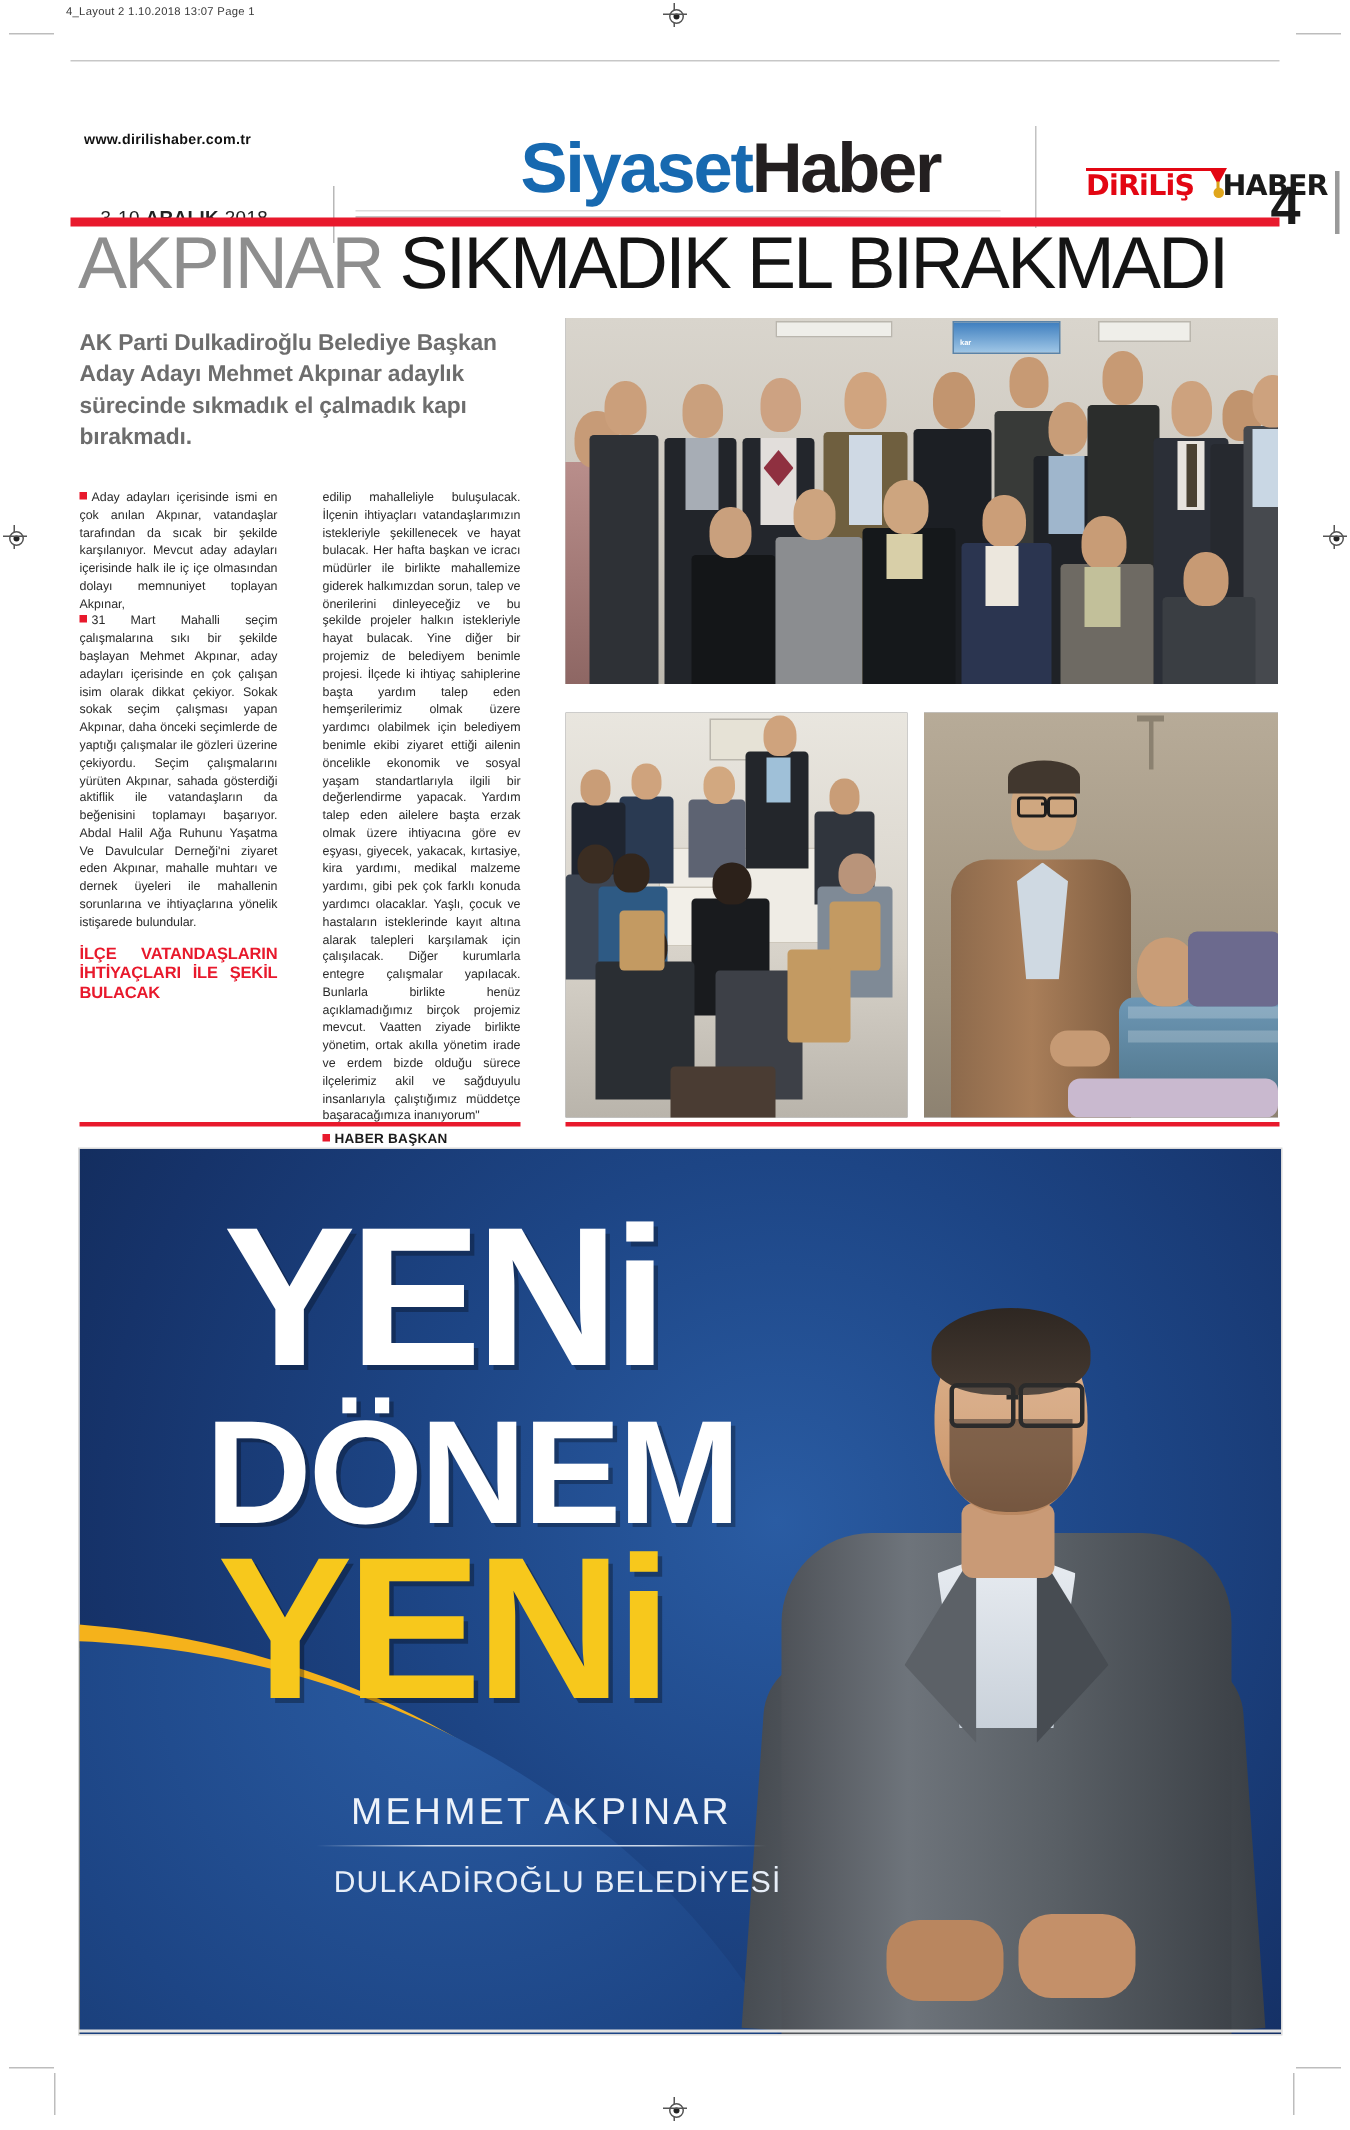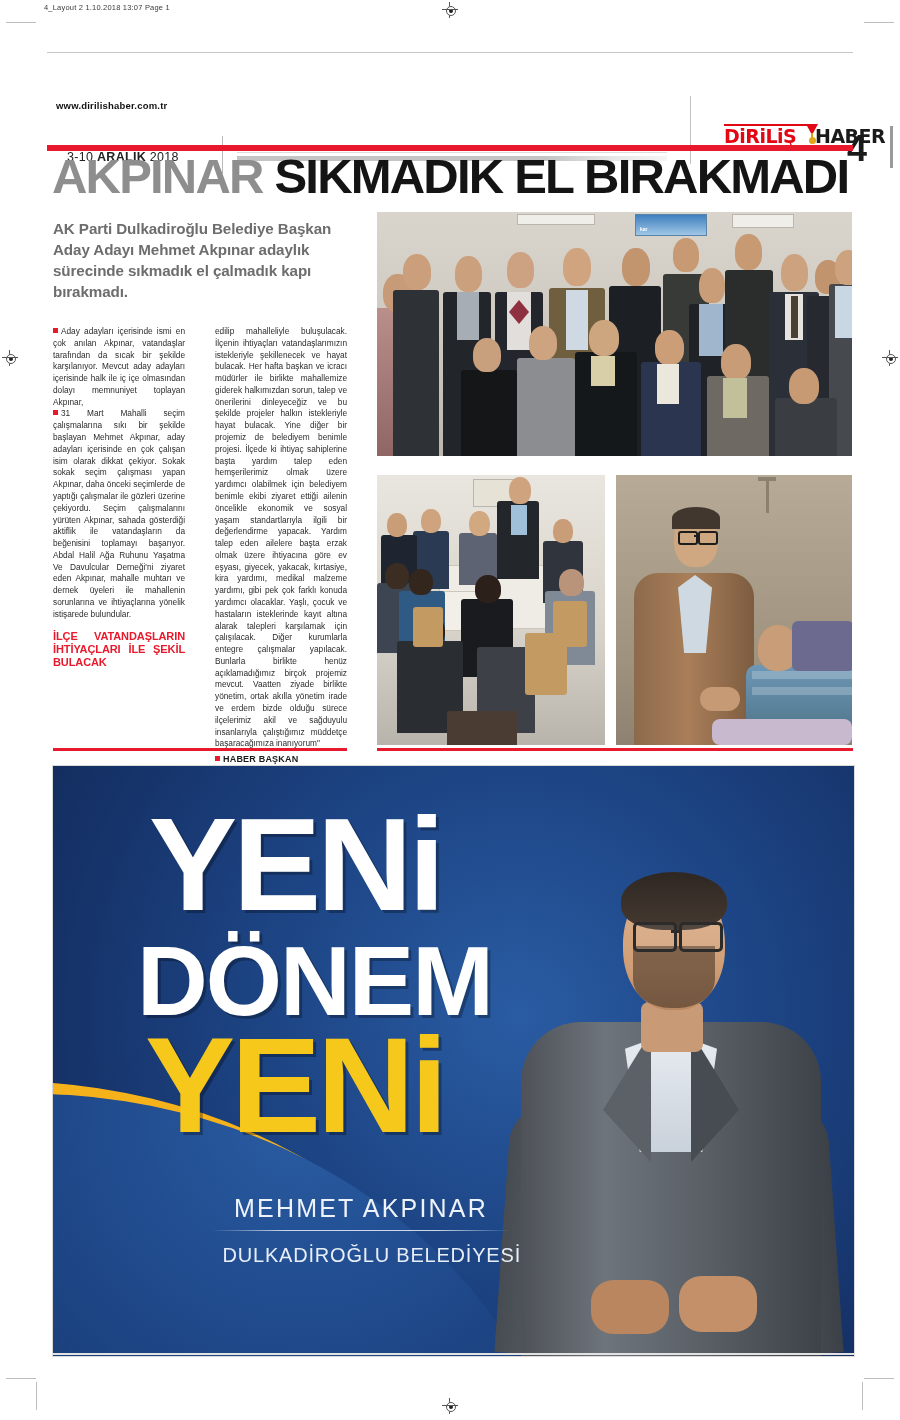--- a/index.html
+++ b/index.html
@@ -14,21 +14,21 @@
   .regmark:after{content:"";position:absolute;left:0;top:7px;width:16px;height:1px;background:#555;}
   .regdot{position:absolute;left:4px;top:4px;width:8px;height:8px;border-radius:50%;border:1px solid #555;background:#fff;}
   .regdot:after{content:"";position:absolute;left:2px;top:2px;width:4px;height:4px;border-radius:50%;background:#222;}
   .rm-top{left:442px;top:2px;}
   .rm-bottom{left:442px;top:1398px;}
   .rm-left{left:2px;top:350px;}
   .rm-right{left:882px;top:350px;}
   .tick{position:absolute;background:#bdbdbd;}
 
   
-  .masthead{position:absolute;left:47px;top:52px;width:806px;height:105px;}
+  .masthead{position:absolute;left:47px;top:40px;width:806px;height:105px;}
   .mh-topline{position:absolute;left:0;top:0;width:806px;height:1px;background:#c7c7c7;}
   .mh-url{position:absolute;left:9px;top:48px;font-size:9.5px;font-weight:bold;color:#111;letter-spacing:.2px;}
   .mh-date{position:absolute;left:20px;top:98px;font-size:12.5px;color:#222;letter-spacing:.3px;}
   .mh-date b{font-weight:bold;}
   .mh-vline{position:absolute;left:175px;top:84px;width:1px;height:38px;background:#b8b8b8;}
   .mh-title{position:absolute;left:300px;top:48px;font-size:47px;font-weight:bold;letter-spacing:-1.5px;line-height:1;white-space:nowrap;}
   .mh-title .blue{color:#1769b0;}
   .mh-title .dark{color:#231f20;}
   .mh-rule{position:absolute;left:190px;top:104px;width:430px;height:5px;
      background:linear-gradient(to right,#c4c4c4 0%,#c4c4c4 72%,#e8e8e8 88%,#f5f5f5 100%);}
@@ -42,21 +42,21 @@
   .logo{position:absolute;left:660px;top:45px;width:185px;height:30px;margin-top:25px;}
   .logo-redline{position:absolute;left:17px;top:2px;width:87px;height:2px;background:#e30613;}
   .logo-dirilis{position:absolute;left:17px;top:3px;font-size:19px;font-weight:bold;color:#e30613;letter-spacing:-.5px;font-family:"DejaVu Sans",sans-serif;}
   .logo-haber{position:absolute;left:108px;top:3px;font-size:19px;font-weight:bold;color:#1a1a1a;letter-spacing:-.5px;font-family:"DejaVu Sans",sans-serif;}
   .logo-tulip{position:absolute;left:99px;top:2px;width:13px;height:16px;}
   .logo-tulip .petal{position:absolute;left:0;top:0;width:0;height:0;border-left:6px solid transparent;border-right:6px solid transparent;border-top:11px solid #e30613;}
   .logo-tulip .stem{position:absolute;left:5px;top:9px;width:2px;height:8px;background:#d8a21a;}
   .logo-tulip .bulb{position:absolute;left:2.5px;top:13px;width:7px;height:7px;border-radius:50%;background:#e0a61c;}
 
   
-  .headline{position:absolute;left:52px;top:152px;width:800px;font-size:49px;font-weight:bold;letter-spacing:-1.8px;line-height:1;white-space:nowrap;font-family:"Liberation Sans",sans-serif;}
+  .headline{position:absolute;left:52px;top:152px;width:800px;font-size:49px;font-weight:normal;letter-spacing:-1.8px;line-height:1;white-space:nowrap;font-family:"Liberation Sans",sans-serif;}
   .headline .gray{color:#8e8e8e;}
   .headline .black{color:#141414;}
 
   
   .lead{position:absolute;left:53px;top:219px;width:310px;font-size:15.2px;font-weight:bold;color:#6d6d6d;line-height:1.38;letter-spacing:-.1px;}
 
   
   .col{position:absolute;font-size:8.3px;line-height:1.42;color:#2b2b2b;text-align:justify;letter-spacing:-.02px;}
   .col1{left:53px;top:326px;width:132px;}
   .col2{left:215px;top:326px;width:132px;}
@@ -178,20 +178,23 @@
   <div class="masthead">
     <div class="mh-topline"></div>
 
     <div class="mh-url">www.dirilishaber.com.tr</div>
 
     <div class="mh-date">
       <span>3-10 </span><b>ARALIK</b><span> 2018</span>
     </div>
     <div class="mh-vline"></div>
 
+    <div class="mh-title">
+      <span class="blue">Siyaset</span><span class="dark">Haber</span>
+    </div>
 
     <div class="mh-rule2"></div>
     <div class="mh-rule"></div>
     <div class="mh-vline2"></div>
 
     <div class="mh-pageno">4</div>
     <div class="mh-pageline"></div>
 
     <div class="logo">
       <div class="logo-redline"></div>

